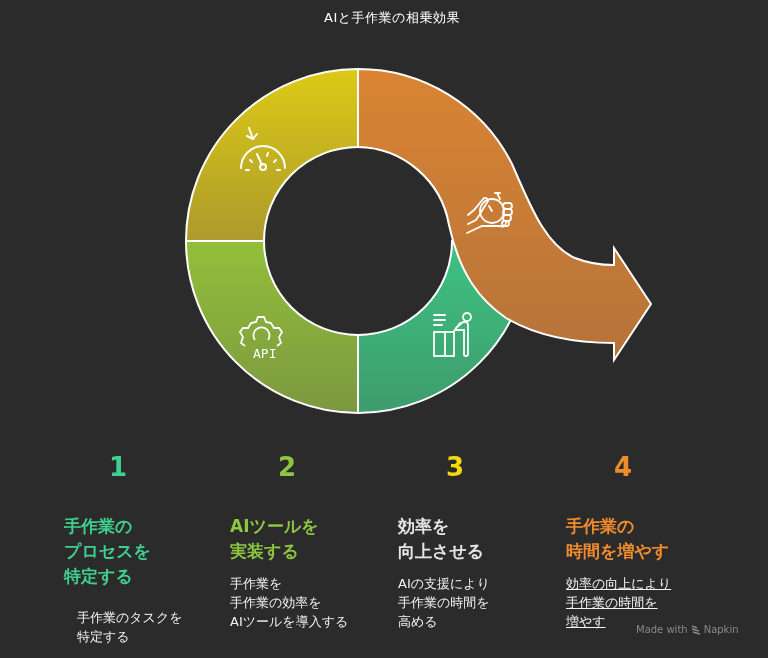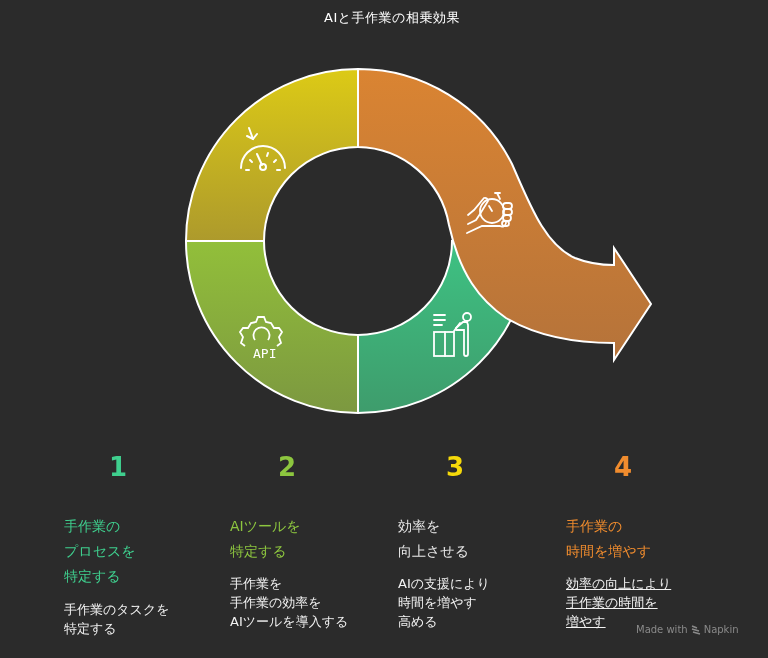--- a/index.html
+++ b/index.html
@@ -19,21 +19,21 @@
     svg.diagram { position: absolute; left: 0; top: 0; }
     .step {
       position: absolute; top: 452px; width: 170px;
     }
     .step .num {
       font-size: 26px; font-weight: bold; text-align: center;
       width: 120px; margin-left: 0;
     }
     .step .heading {
       position: absolute; top: 62px; left: 0;
-      font-size: 14px; font-weight: normal; line-height: 25px;
+      font-size: 17px; font-weight: bold; line-height: 25px;
       white-space: pre-line;
     }
     .step .desc {
       font-size: 13px; line-height: 19px; color: #f2f2f2;
       white-space: pre-line; position: absolute; left: 0;
     }
     .footer {
       position: absolute; left: 636px; top: 624px;
       font-size: 10px; color: #8a8a8a; display: flex; align-items: center; gap: 3px;
       white-space: nowrap;
@@ -121,39 +121,39 @@
     <rect x="503" y="215" width="8" height="6" rx="3"></rect>
     <rect x="502" y="221" width="7" height="5" rx="2.5"></rect>
   </g>
 </svg>
 
 <div class="step" style="left:64px;">
   <div class="num" style="color:#3fcf8e; margin-left:-6px;">1</div>
   <div class="heading" style="color:#3fcf8e;">手作業の
 プロセスを
 特定する</div>
-  <div class="desc" style="top:148px;">手作業のタスクを
+  <div class="desc" style="top:156px;margin-left:13px;">手作業のタスクを
 特定する</div>
 </div>
 
 <div class="step" style="left:230px;">
   <div class="num" style="color:#8dc63f; margin-left:-3px;">2</div>
   <div class="heading" style="color:#8dc63f;">AIツールを
-特定する</div>
+実装する</div>
   <div class="desc" style="top:122px;">手作業を
 手作業の効率を
 AIツールを導入する</div>
 </div>
 
 <div class="step" style="left:398px;">
   <div class="num" style="color:#f5d90a; margin-left:-3px;">3</div>
   <div class="heading" style="color:#e5e5e5;">効率を
 向上させる</div>
   <div class="desc" style="top:122px;">AIの支援により
-時間を増やす
+手作業の時間を
 高める</div>
 </div>
 
 <div class="step" style="left:566px;">
   <div class="num" style="color:#f08c2e; margin-left:-3px;">4</div>
   <div class="heading" style="color:#f08c2e;">手作業の
 時間を増やす</div>
   <div class="desc" style="top:122px;text-decoration:underline;">効率の向上により
 手作業の時間を
 増やす</div>

